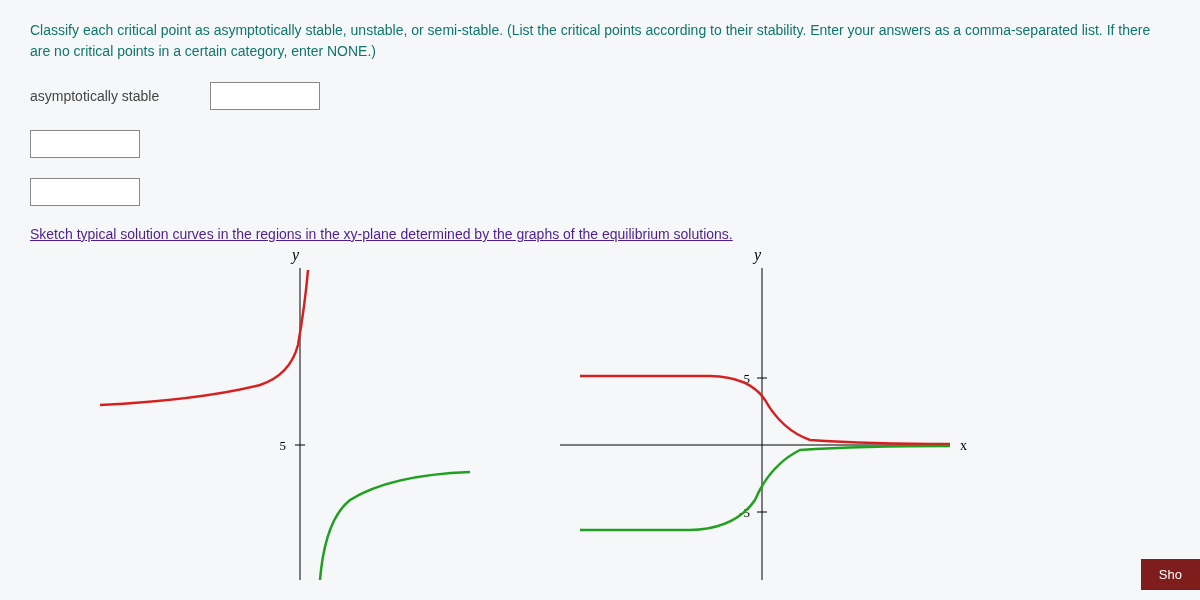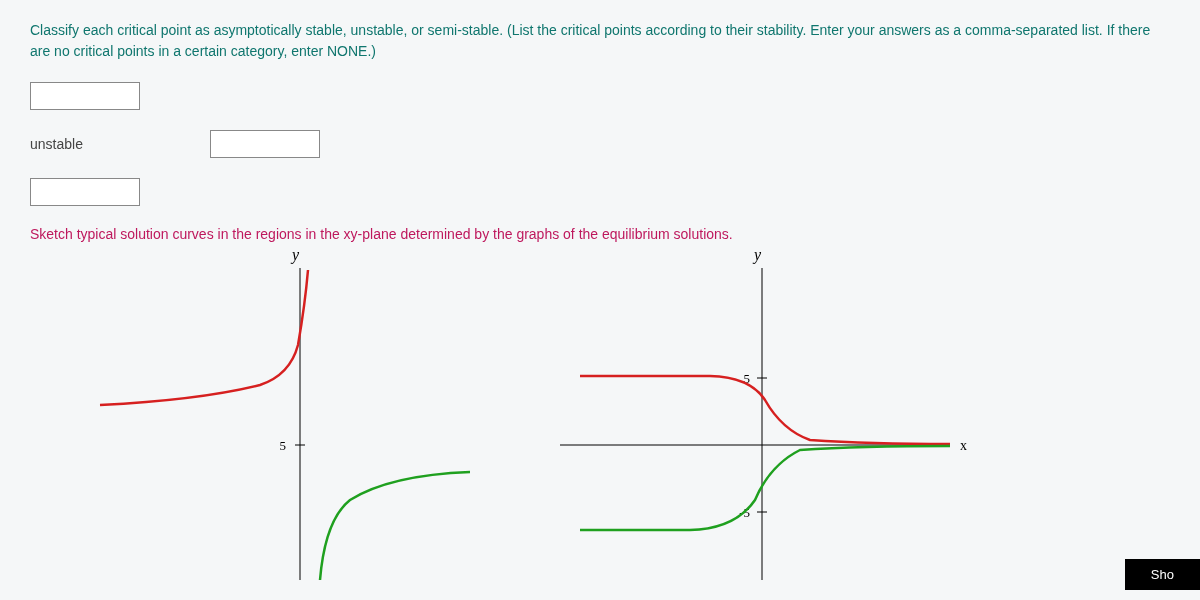--- a/index.html
+++ b/index.html
@@ -30,23 +30,24 @@
     }
     .text-input {
       width: 110px;
       height: 28px;
       border: 1px solid #888;
       background: #fff;
       padding: 2px 6px;
       font-size: 14px;
     }
     .sketch-instruction {
-      color: #be185d;
+      color: #4c1d95;
       margin-top: 10px;
       margin-bottom: 8px;
+      text-decoration: underline;
     }
     .charts {
       display: flex;
       gap: 60px;
     }
     .chart {
       position: relative;
     }
     .chart svg { display: block; }
     .y-label-top {
@@ -54,39 +55,39 @@
       top: -4px;
       font-family: serif;
       font-style: italic;
       font-size: 16px;
       color: #000;
     }
     .sho-btn {
       position: absolute;
       right: 0;
       bottom: 10px;
-      background: #000000;
+      background: #7f1d1d;
       color: #fff;
-      padding: 8px 26px;
+      padding: 8px 18px;
       font-size: 13px;
       border: none;
       cursor: pointer;
     }
   </style>
 </head>
 <body>
 
 <div class="instruction">Classify each critical point as asymptotically stable, unstable, or semi-stable. (List the critical points according to their stability. Enter your answers as a comma-separated list. If there are no critical points in a certain category, enter NONE.)</div>
 
 <div class="input-row">
+  <span class="input-label">asymptotically stable</span>
   <input class="text-input" type="text" style="">
 </div>
 
 <div class="input-row">
-  <span class="input-label">unstable</span>
   <input class="text-input" type="text" style="">
 </div>
 
 <div class="input-row">
   <input class="text-input" type="text" style="">
 </div>
 
 <div class="sketch-instruction">Sketch typical solution curves in the regions in the xy-plane determined by the graphs of the equilibrium solutions.</div>
 
 <div class="charts">

